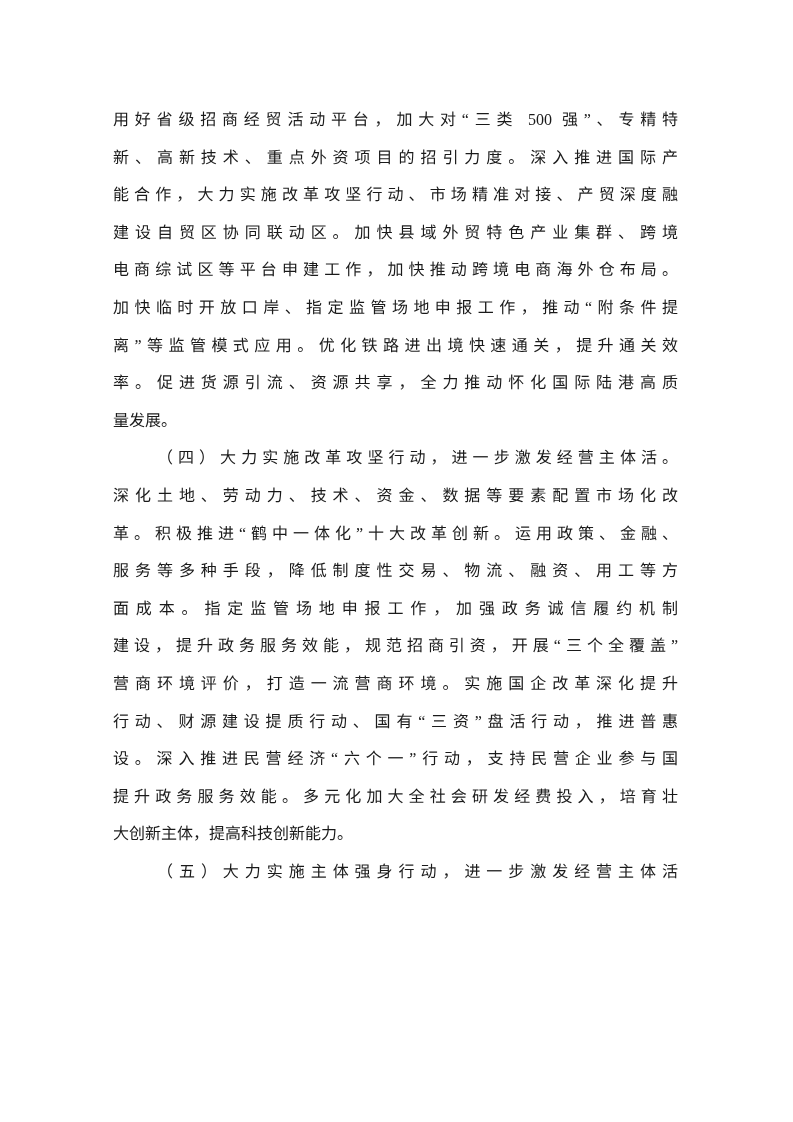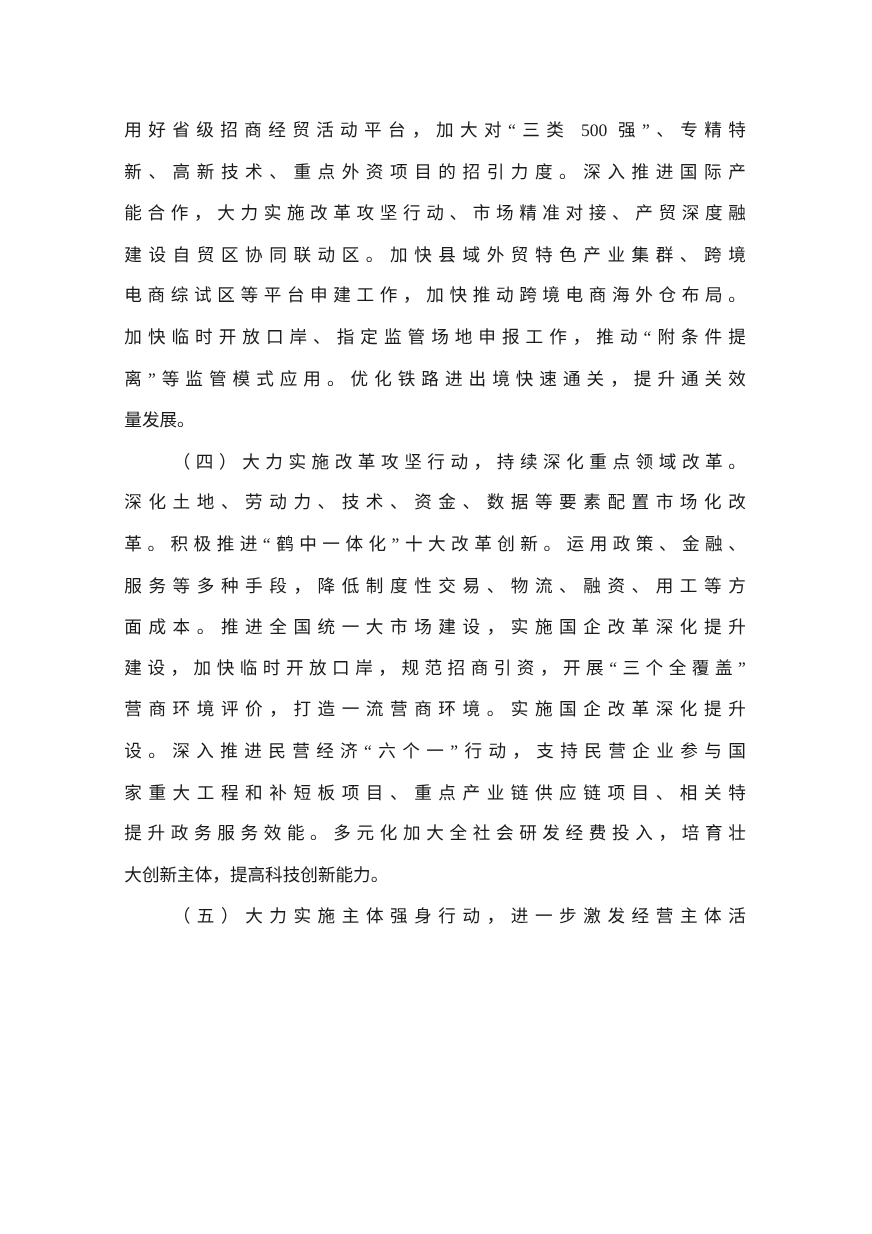--- a/index.html
+++ b/index.html
@@ -45,27 +45,28 @@
 <main class="page" style="background: rgb(255, 255, 255);">
   <section class="text-block" id="text-block" style="color: rgb(26, 26, 26);">
 
   <div class="text-line">用好省级招商经贸活动平台，加大对“三类 500 强”、专精特</div>
       <div class="text-line">新、高新技术、重点外资项目的招引力度。深入推进国际产</div>
       <div class="text-line">能合作，大力实施改革攻坚行动、市场精准对接、产贸深度融</div>
       <div class="text-line">建设自贸区协同联动区。加快县域外贸特色产业集群、跨境</div>
       <div class="text-line">电商综试区等平台申建工作，加快推动跨境电商海外仓布局。</div>
       <div class="text-line">加快临时开放口岸、指定监管场地申报工作，推动“附条件提</div>
       <div class="text-line">离”等监管模式应用。优化铁路进出境快速通关，提升通关效</div>
+      <div class="text-line">率。促进货源引流、资源共享，全力推动怀化国际陆港高质</div>
       <div class="text-line para-end">量发展。</div>
-      <div class="text-line indent">（四）大力实施改革攻坚行动，持续深化重点领域改革。</div>
+      <div class="text-line indent">（四）大力实施改革攻坚行动，进一步激发经营主体活。</div>
       <div class="text-line">深化土地、劳动力、技术、资金、数据等要素配置市场化改</div>
       <div class="text-line">革。积极推进“鹤中一体化”十大改革创新。运用政策、金融、</div>
       <div class="text-line">服务等多种手段，降低制度性交易、物流、融资、用工等方</div>
-      <div class="text-line">面成本。推进全国统一大市场建设，实施国企改革深化提升</div>
-      <div class="text-line">建设，加快临时开放口岸，规范招商引资，开展“三个全覆盖”</div>
+      <div class="text-line">面成本。指定监管场地申报工作，加强政务诚信履约机制</div>
+      <div class="text-line">建设，提升政务服务效能，规范招商引资，开展“三个全覆盖”</div>
       <div class="text-line">营商环境评价，打造一流营商环境。实施国企改革深化提升</div>
+      <div class="text-line">行动、财源建设提质行动、国有“三资”盘活行动，推进普惠</div>
       <div class="text-line">设。深入推进民营经济“六个一”行动，支持民营企业参与国</div>
-      <div class="text-line">家重大工程和补短板项目、重点产业链供应链项目、相关特</div>
       <div class="text-line">提升政务服务效能。多元化加大全社会研发经费投入，培育壮</div>
       <div class="text-line para-end">大创新主体，提高科技创新能力。</div>
       <div class="text-line indent">（五）大力实施主体强身行动，进一步激发经营主体活</div>
     </section>
 </main>
 
 </body></html>

